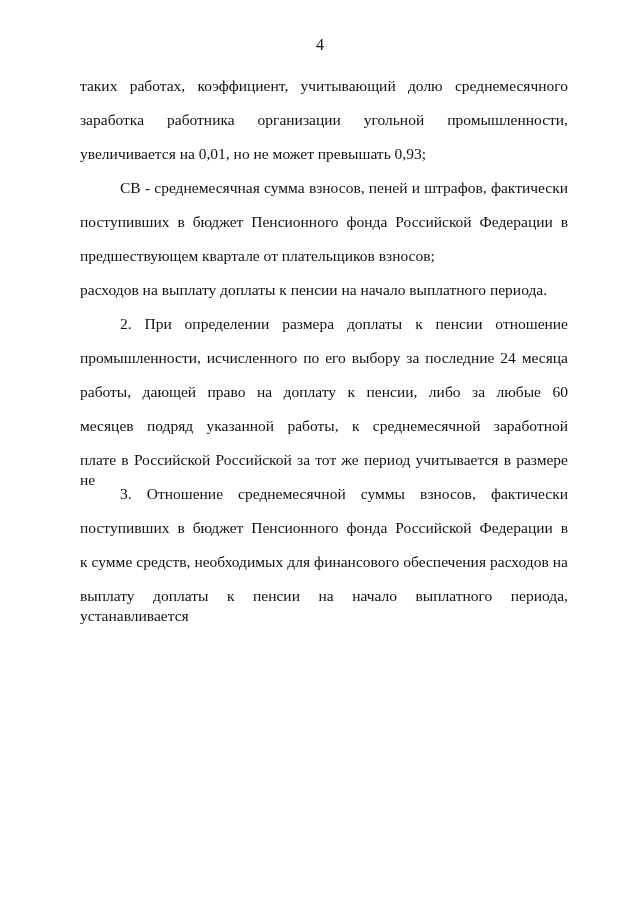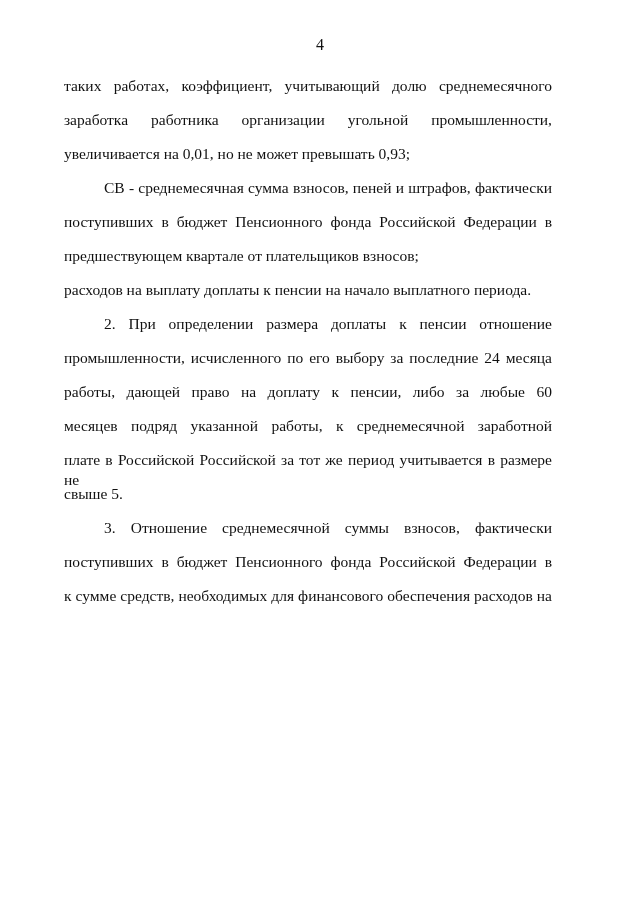--- a/index.html
+++ b/index.html
@@ -1,20 +1,20 @@
 <!DOCTYPE html>
 <html><head>
 <meta charset="utf-8">
 <style>
   html, body { margin: 0; padding: 0; background: #ffffff; }
   body { width: 640px; height: 905px; position: relative; overflow: hidden;
          font-family: "Liberation Serif", "DejaVu Serif", serif; color: #111; }
   .page-number { position: absolute; top: 36px; left: 0; width: 640px; text-align: center;
                  font-size: 16px; }
-  .text { position: absolute; left: 64px; width: 488px; top: 76px; }
+  .text { position: absolute; left: 80px; width: 488px; top: 76px; }
   .line { height: 34px; line-height: 20px; font-size: 15.5px; text-align: justify;
           text-align-last: justify; white-space: nowrap; overflow: visible; }
   .line span.t { display: block; text-align: justify; text-align-last: justify; white-space: normal; }
   .line.last span.t { text-align-last: left; }
   .line.indent span.t { padding-left: 40px; }
 </style>
 </head>
 <body>
 
 <div class="page-number">4</div>
@@ -60,30 +60,30 @@
       </div>
     <div class="line">
         <span class="t">работы, дающей право на доплату к пенсии, либо за любые 60</span>
       </div>
     <div class="line">
         <span class="t">месяцев подряд указанной работы, к среднемесячной заработной</span>
       </div>
     <div class="line">
         <span class="t">плате в Российской Российской за тот же период учитывается в размере не</span>
       </div>
-    <div class="line last">
-        <span class="t">свыше 5.</span>
-      </div>
   </div>
 
   <div>
     <div class="line indent">
         <span class="t">3. Отношение среднемесячной суммы взносов, фактически</span>
       </div>
     <div class="line">
         <span class="t">поступивших в бюджет Пенсионного фонда Российской Федерации в</span>
       </div>
     <div class="line">
         <span class="t">к сумме средств, необходимых для финансового обеспечения расходов на</span>
       </div>
+    <div class="line">
+        <span class="t">выплату доплаты к пенсии на начало выплатного периода, устанавливается</span>
+      </div>
   </div>
 
 </div>
 
 </body></html>

